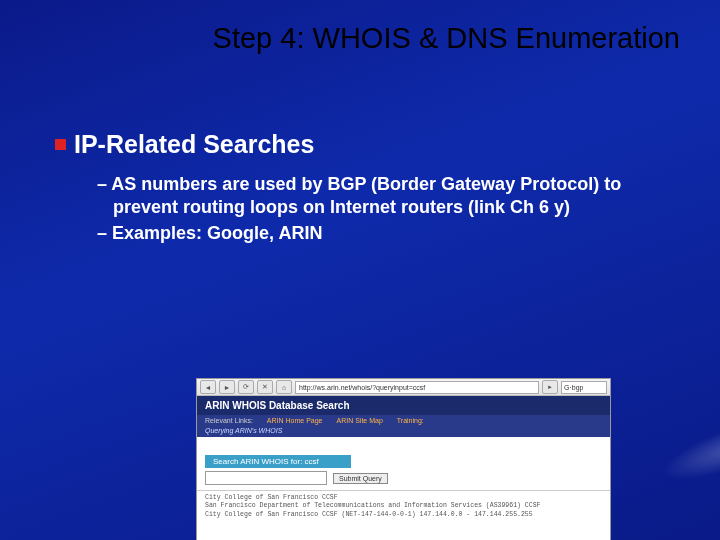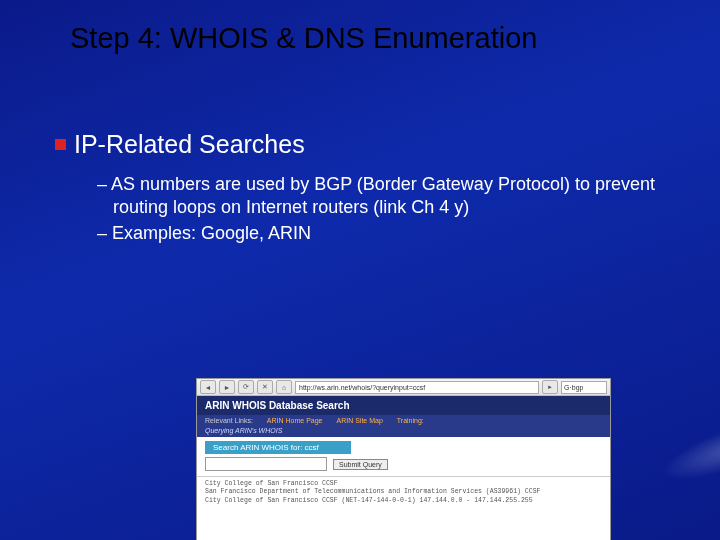--- a/index.html
+++ b/index.html
@@ -21,27 +21,29 @@
     position: absolute;
     top: 22px;
     left: 70px;
     right: 40px;
     color: #000;
     font-size: 29px;
     font-weight: 400;
     background: #fff;
     padding: 0;
     background: none;
+    text-align: right;
   }
   .body {
     position: absolute;
     top: 130px;
     left: 55px;
     right: 40px;
     color: #fff;
+    font-weight: bold;
   }
   .h1 {
     font-size: 25px;
     margin-bottom: 14px;
     display: flex;
     align-items: center;
   }
   .red-bullet {
     width: 11px;
     height: 11px;
@@ -137,21 +139,21 @@
     color: #cfd8ff;
     font-style: italic;
     font-size: 7px;
     padding: 1px 8px 3px 8px;
   }
   .arin-search-lbl {
     background: #3aa0c8;
     color: #fff;
     font-size: 8px;
     padding: 2px 8px;
-    margin: 4px 8px 0 8px;
+    margin: 18px 8px 0 8px;
     width: 130px;
   }
   .arin-search-row {
     display: flex;
     align-items: center;
     gap: 6px;
     padding: 3px 8px 5px 8px;
     border-bottom: 1px solid #ccc;
   }
   .arin-input {
@@ -190,21 +192,21 @@
 
 <div class="slide">
 
   <div class="title">Step 4: WHOIS &amp; DNS Enumeration</div>
 
   <div class="body">
     <div class="h1">
       <span class="red-bullet"></span>
       <span>IP-Related Searches</span>
     </div>
-    <div class="subitem">AS numbers are used by BGP (Border Gateway Protocol) to prevent routing loops on Internet routers (link Ch 4 y)</div>
+    <div class="subitem">AS numbers are used by BGP (Border Gateway Protocol) to prevent routing loops on Internet routers (link Ch 6 y)</div>
     <div class="subitem">Examples: Google, ARIN</div>
   </div>
 
   <div class="screenshot">
     <div class="browser-bar">
       <div class="nav-btn">◄</div>
       <div class="nav-btn">►</div>
       <div class="nav-btn">⟳</div>
       <div class="nav-btn">✕</div>
       <div class="nav-btn">⌂</div>

